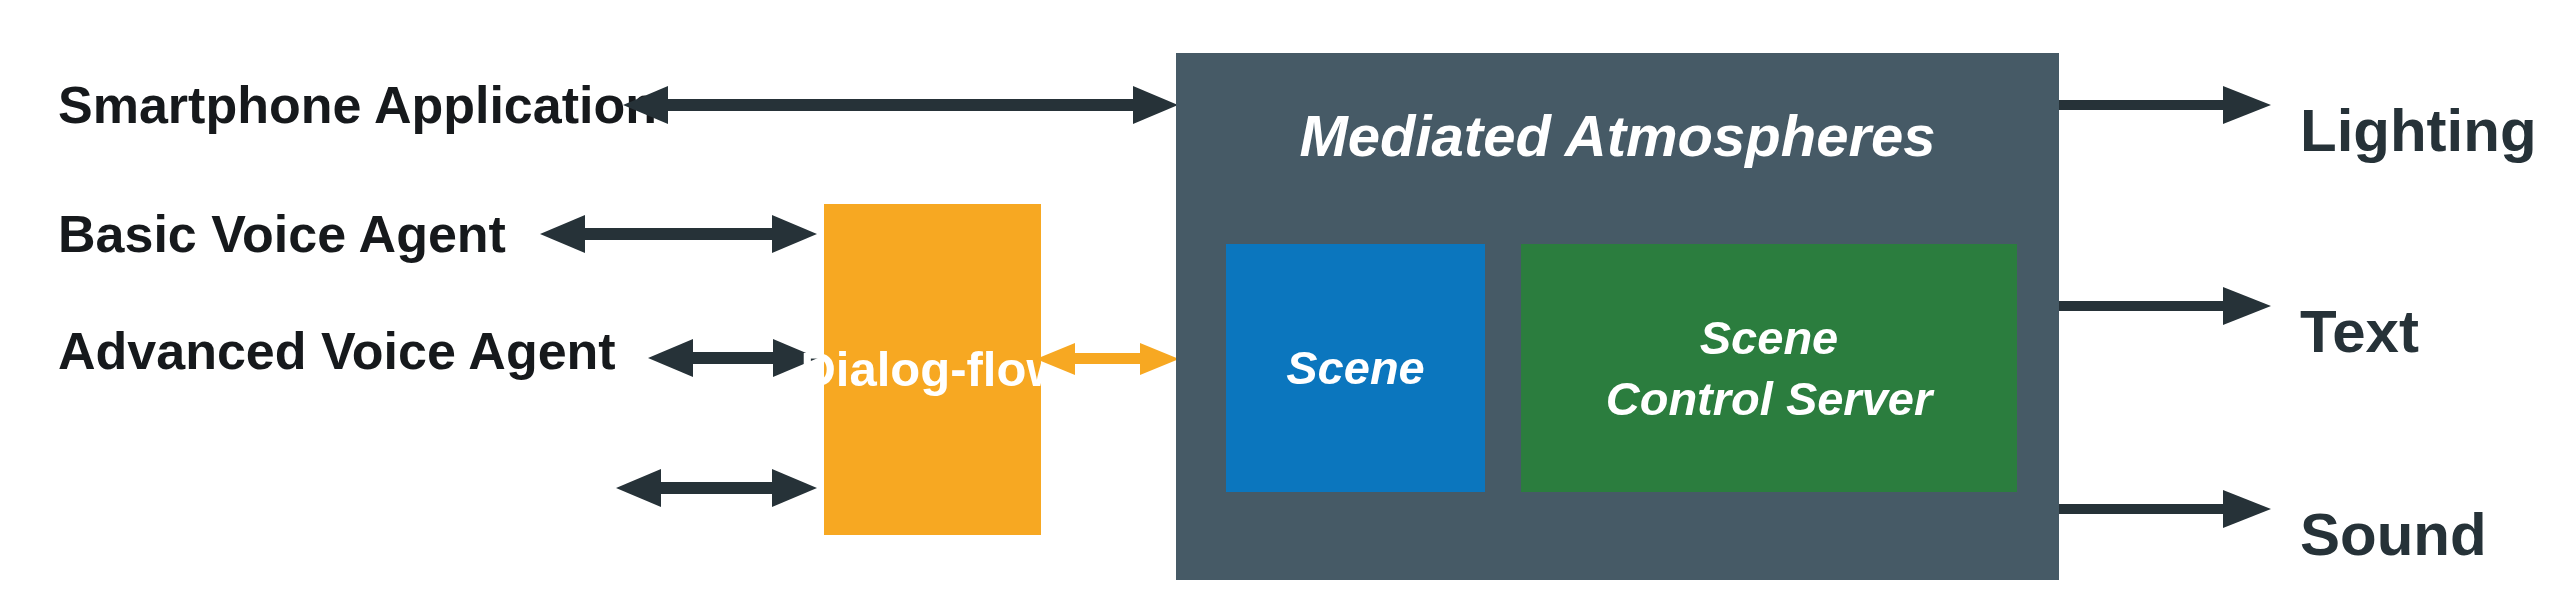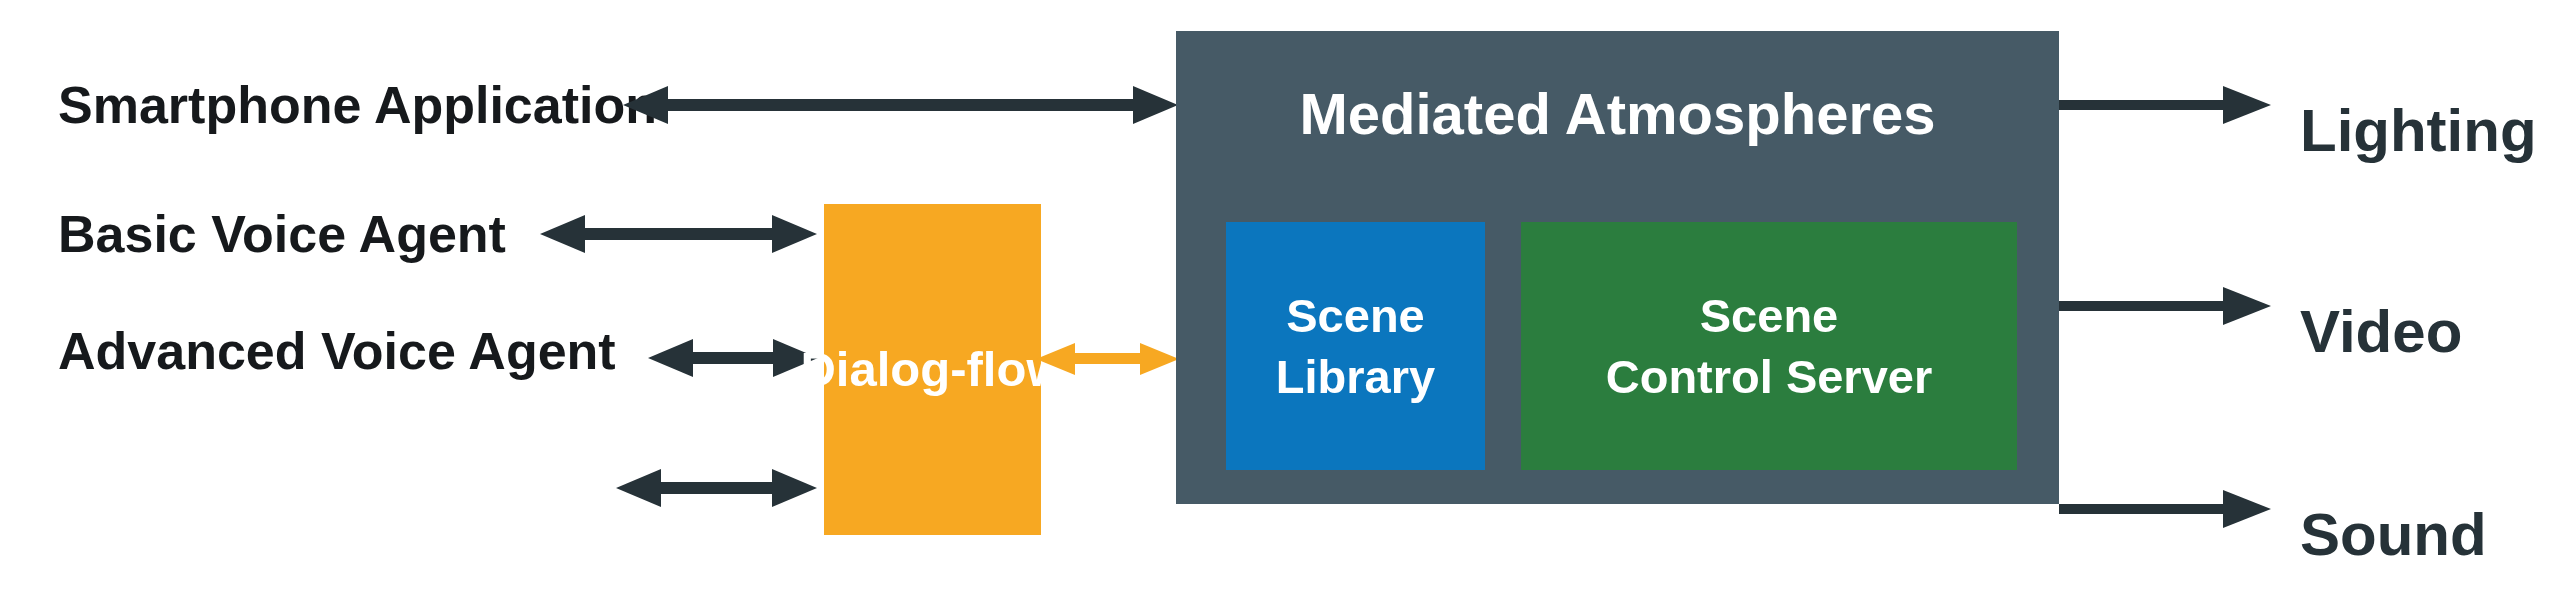--- a/index.html
+++ b/index.html
@@ -53,22 +53,23 @@
   .box.dialogflow {
     left: 824px; top: 204px; width: 217px; height: 331px;
     background: var(--dialogflow_orange, #F7A822);
     display: flex; flex-direction: row;
     align-items: center; justify-content: center;
     color: var(--box_text_white, #ffffff);
     font-size: 49px; line-height: 1.3; text-align: center;
   }
 
   .box.ma {
-    left: 1176px; top: 31px; width: 883px; height: 473px;
+    left: 1176px; top: 53px; width: 883px; height: 527px;
     background: var(--panel_slate, #465A66);
+    font-style: italic;
   }
   .ma-title {
     position: absolute; left: 0; right: 0; top: 54px;
     text-align: center;
     font-size: 58px; line-height: 1;
     color: var(--box_text_white, #ffffff);
     white-space: nowrap;
   }
   .box.inner {
     top: 191px; height: 248px;
@@ -118,21 +119,20 @@
   <div class="arrow orange" style="left:1036px; top:341px; width:143px">
     <span class="head l"></span>
       <span class="shaft"></span>
       <span class="head r"></span>
   </div>
 
   <div class="box ma">
     <div class="ma-title">Mediated Atmospheres</div>
     <div class="box inner scene-lib">
       <div>Scene</div>
-      <div>Library</div>
     </div>
     <div class="box inner scene-ctrl">
       <div>Scene</div>
       <div>Control Server</div>
     </div>
   </div>
 
   <div class="arrow dark out" style="left:2059px; top:85px; width:212px">
     <span class="shaft"></span>
       <span class="head r"></span>
@@ -140,17 +140,17 @@
   <div class="arrow dark out" style="left:2059px; top:286px; width:212px">
     <span class="shaft"></span>
       <span class="head r"></span>
   </div>
   <div class="arrow dark out" style="left:2059px; top:489px; width:212px">
     <span class="shaft"></span>
       <span class="head r"></span>
   </div>
 
   <div class="lbl right" style="top:105px">Lighting</div>
-  <div class="lbl right" style="top:306px">Video</div>
+  <div class="lbl right" style="top:306px">Text</div>
   <div class="lbl right" style="top:509px">Sound</div>
 
 </div>
 
 
 </body></html>

